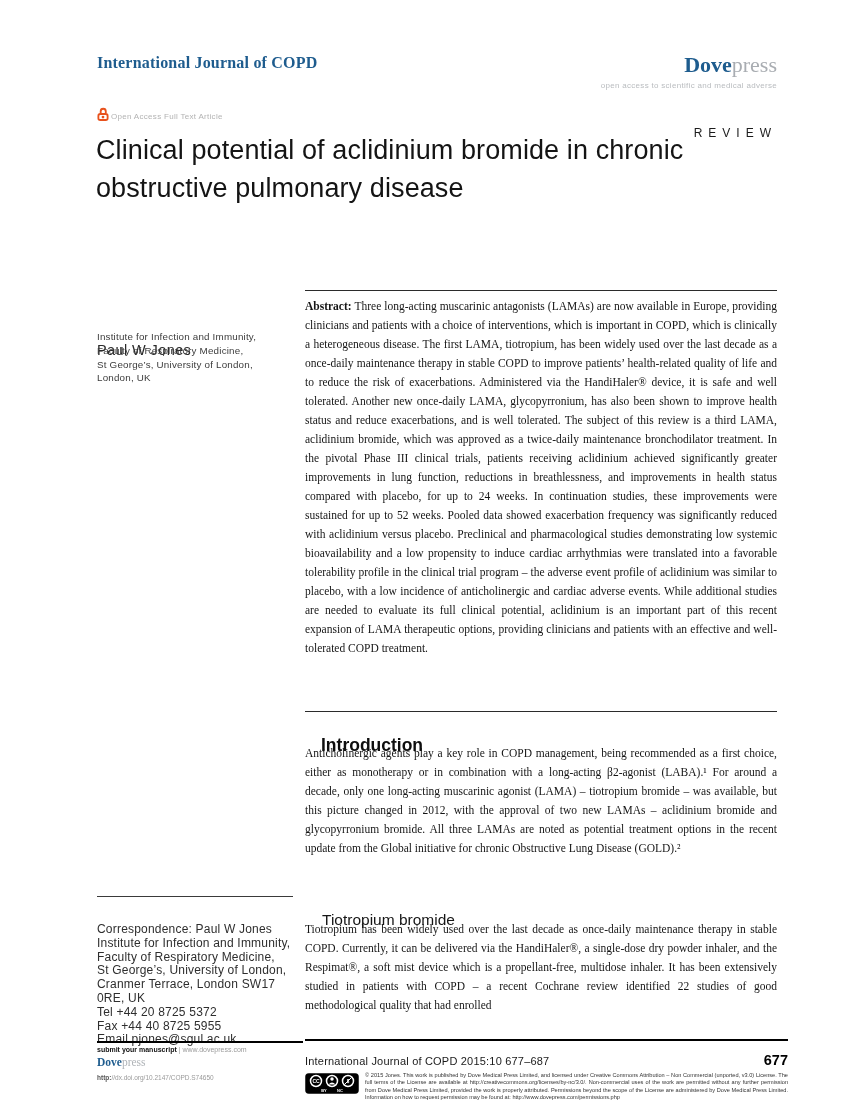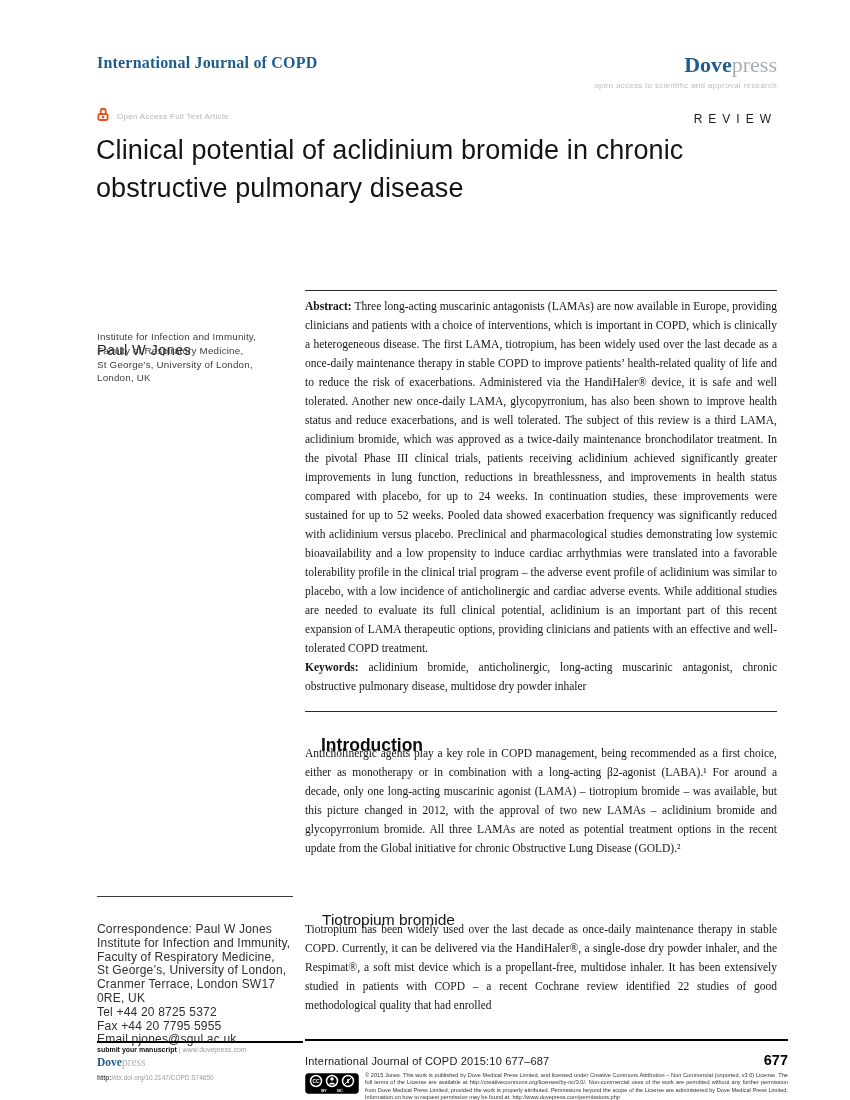--- a/index.html
+++ b/index.html
@@ -6,23 +6,23 @@
   .page{position:relative;width:850px;height:1100px;background:#ffffff;overflow:hidden;
         font-family:"Liberation Sans",sans-serif;color:#1a1a1a;}
   
   .journal-title{position:absolute;left:97px;top:54px;font-family:"Liberation Serif",serif;
         font-weight:bold;font-size:16px;color:#1e5c8e;letter-spacing:.2px;}
   .dove-logo{position:absolute;right:73px;top:52px;font-family:"Liberation Serif",serif;
         font-size:22px;text-align:right;}
   .dove-logo .dove{font-weight:bold;color:#1e5c8e;}
   .dove-logo .press{font-weight:normal;color:#a9adb2;}
   .tagline{position:absolute;right:73px;top:81px;font-size:8px;color:#b9bcbf;letter-spacing:.3px;}
-  .oa-row{position:absolute;left:97px;top:107px;display:flex;align-items:center;gap:8px;}
+  .oa-row{position:absolute;left:97px;top:107px;display:flex;align-items:center;gap:2px;}
   .oa-row .oa-label{font-size:8px;color:#b3b3b3;letter-spacing:.3px;}
-  .review-label{position:absolute;right:73px;top:112px;font-size:12px;letter-spacing:6px;
+  .review-label{position:absolute;right:73px;top:126px;font-size:12px;letter-spacing:6px;
         color:#1b1b1b;font-weight:500;}
   .article-title{position:absolute;left:96px;top:131px;width:700px;font-size:27px;
         line-height:38px;font-weight:400;color:#141414;letter-spacing:.1px;}
   
   .author-name{position:absolute;left:97px;top:298px;font-size:14.5px;color:#2a2a2a;letter-spacing:.4px;margin-top:44px;}
   .affiliation{position:absolute;left:97px;top:330px;width:200px;font-size:9.8px;
         line-height:13.8px;color:#3c3c3c;letter-spacing:.2px;}
   .corr-box{position:absolute;left:97px;top:896px;width:196px;border-top:1px solid #3a3a3a;
         padding-top:26px;font-size:12px;line-height:13.8px;color:#2e2e2e;letter-spacing:.2px;}
   
@@ -60,21 +60,21 @@
 </head>
 <body>
 
 <div class="page">
 
   <div class="journal-title">International Journal of COPD</div>
 
   <div class="dove-logo">
     <span class="dove">Dove</span><span class="press">press</span>
   </div>
-  <div class="tagline">open access to scientific and approval research</div>
+  <div class="tagline">open access to scientific and medical adverse</div>
 
   <div class="oa-row">
     <span>
       <svg width="12" height="15" viewBox="0 0 26 32">
         <g fill="none" stroke="#e8521d" stroke-width="4">
           <path d="M8 15 V9 a5.5 5.5 0 0 1 11 0 v4"></path>
           <rect x="3" y="15" width="20" height="13" rx="4"></rect>
         </g>
         <circle cx="13" cy="21.5" r="3" fill="#e8521d"></circle>
       </svg>
@@ -93,29 +93,28 @@
     <div>London, UK</div>
   </div>
 
   <div class="corr-box">
     <div>Correspondence: Paul W Jones</div>
     <div>Institute for Infection and Immunity,</div>
     <div>Faculty of Respiratory Medicine,</div>
     <div>St George’s, University of London,</div>
     <div>Cranmer Terrace, London SW17 0RE, UK</div>
     <div>Tel +44 20 8725 5372</div>
-    <div>Fax +44 20 7795 5955</div>
+    <div>Fax +44 40 8725 5955</div>
     <div>Email pjones@sgul.ac.uk</div>
   </div>
 
   <div class="rule abstract-rule"></div>
 
   <div class="serif-block abstract-block">
     <p><span class="lead-label">Abstract:</span> <span>Three long-acting muscarinic antagonists (LAMAs) are now available in Europe, providing clinicians and patients with a choice of interventions, which is important in COPD, which is clinically a heterogeneous disease. The first LAMA, tiotropium, has been widely used over the last decade as a once-daily maintenance therapy in stable COPD to improve patients’ health-related quality of life and to reduce the risk of exacerbations. Administered via the HandiHaler® device, it is safe and well tolerated. Another new once-daily LAMA, glycopyrronium, has also been shown to improve health status and reduce exacerbations, and is well tolerated. The subject of this review is a third LAMA, aclidinium bromide, which was approved as a twice-daily maintenance bronchodilator treatment. In the pivotal Phase III clinical trials, patients receiving aclidinium achieved significantly greater improvements in lung function, reductions in breathlessness, and improvements in health status compared with placebo, for up to 24 weeks. In continuation studies, these improvements were sustained for up to 52 weeks. Pooled data showed exacerbation frequency was significantly reduced with aclidinium versus placebo. Preclinical and pharmacological studies demonstrating low systemic bioavailability and a low propensity to induce cardiac arrhythmias were translated into a favorable tolerability profile in the clinical trial program – the adverse event profile of aclidinium was similar to placebo, with a low incidence of anticholinergic and cardiac adverse events. While additional studies are needed to evaluate its full clinical potential, aclidinium is an important part of this recent expansion of LAMA therapeutic options, providing clinicians and patients with an effective and well-tolerated COPD treatment.</span></p>
-    <p><span class="lead-label">Keywords:</span> <span>aclidinium bromide, anticholinergic, long-acting muscarinic antagonist, chronic obstructive pulmonary disease, multidose dry powder inhaler</span></p>
   </div>
 
   <div class="rule intro-rule"></div>
   <h2 class="intro-heading" style="margin:16px;">Introduction</h2>
   <div class="serif-block intro-text">Anticholinergic agents play a key role in COPD management, being recommended as a first choice, either as monotherapy or in combination with a long-acting β2-agonist (LABA).¹ For around a decade, only one long-acting muscarinic agonist (LAMA) – tiotropium bromide – was available, but this picture changed in 2012, with the approval of two new LAMAs – aclidinium bromide and glycopyrronium bromide. All three LAMAs are noted as potential treatment options in the recent update from the Global initiative for chronic Obstructive Lung Disease (GOLD).²</div>
 
   <h3 class="sub-heading" style="margin:17px;">Tiotropium bromide</h3>
   <div class="serif-block tio-text">Tiotropium has been widely used over the last decade as once-daily maintenance therapy in stable COPD. Currently, it can be delivered via the HandiHaler®, a single-dose dry powder inhaler, and the Respimat®, a soft mist device which is a propellant-free, multidose inhaler. It has been extensively studied in patients with COPD – a recent Cochrane review identified 22 studies of good methodological quality that had enrolled</div>
 
   <div class="footer-left">

